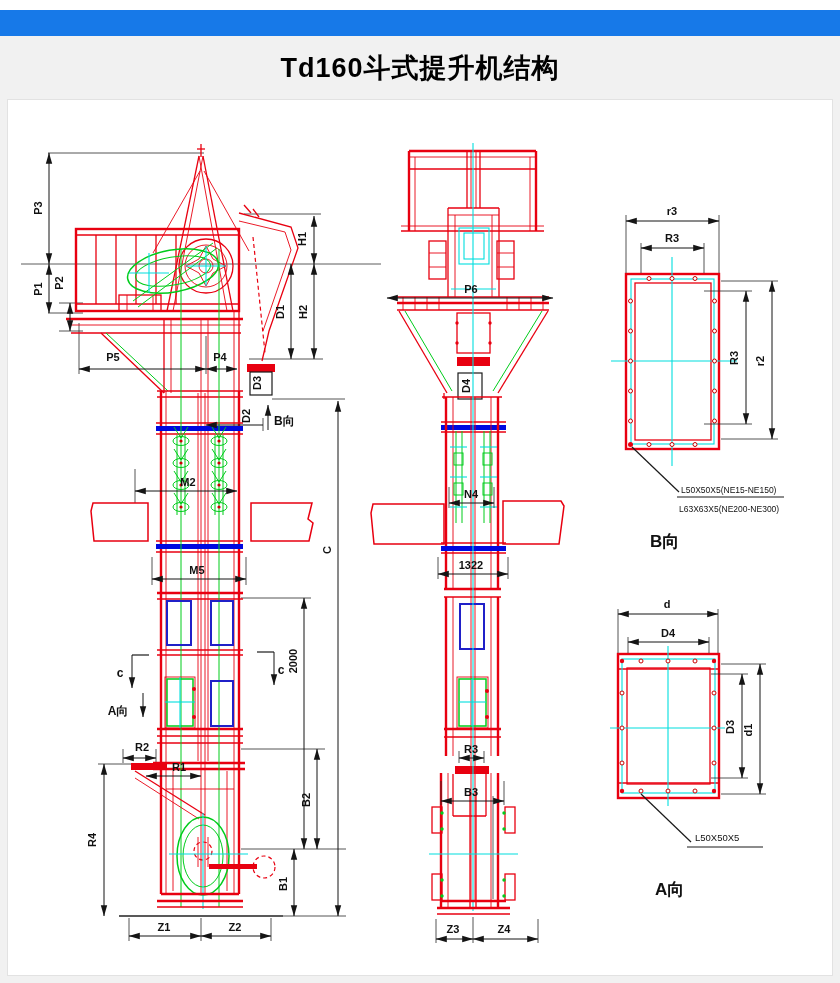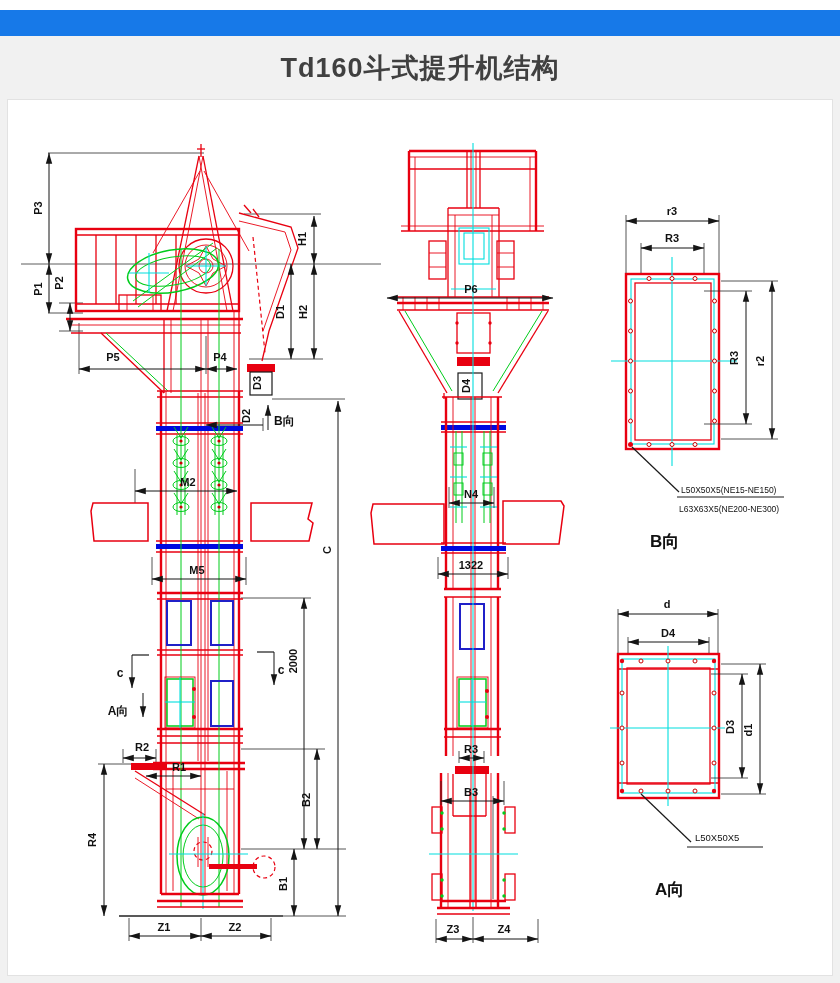--- a/index.html
+++ b/index.html
@@ -6,21 +6,21 @@
   body{
     width:840px;height:983px;position:relative;
     background:#f1f1f1;
     font-family:"Liberation Sans",sans-serif;
     overflow:hidden;
   }
   .top-white{position:absolute;left:0;top:0;width:840px;height:10px;background:#ffffff;}
   .top-bar{position:absolute;left:0;top:10px;width:840px;height:26px;background:#1779e8;}
   .title-band{position:absolute;left:0;top:36px;width:840px;height:63px;background:#f1f1f1;
     display:flex;align-items:center;justify-content:center;}
-  .page-title{color:#404040;font-size:27px;font-weight:bold;letter-spacing:1px;}
+  .page-title{color:#000000;font-size:27px;font-weight:bold;letter-spacing:1px;}
   .content{position:absolute;left:7px;top:99px;width:826px;height:877px;background:#ffffff;
     border:1px solid #e2e2e2;box-sizing:border-box;}
   svg{position:absolute;left:0;top:0;}
   
   .r2s{stroke:#e80010;stroke-width:2.4;fill:none}
   .r1s{stroke:#e80010;stroke-width:1.3;fill:none}
   .r0s{stroke:#e80010;stroke-width:0.9;fill:none}
   .rds{stroke:#e80010;stroke-width:1.2;fill:none;stroke-dasharray:4 3}
   .rf{fill:#e80010;stroke:none}
   .g1{stroke:#00cc1b;stroke-width:1.5;fill:none}

